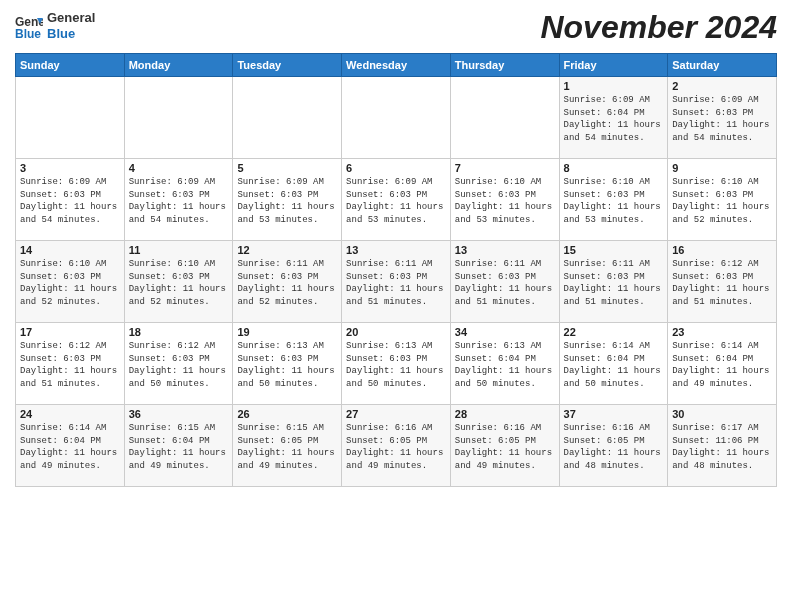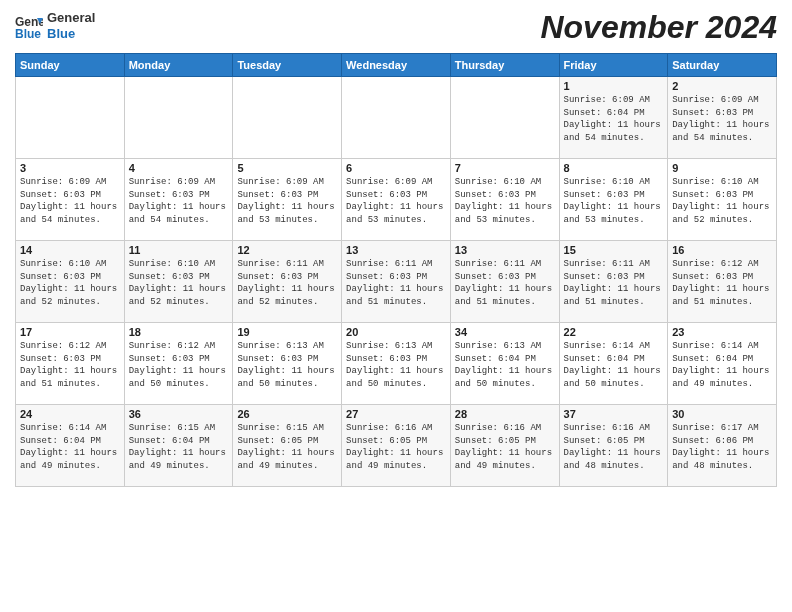--- a/index.html
+++ b/index.html
@@ -307,19 +307,19 @@
           </td>
           <td>
             <div class="day-num">37</div>
             <div class="day-info" style="white-space: pre-line;">Sunrise: 6:16 AM
 Sunset: 6:05 PM
 Daylight: 11 hours and 48 minutes.</div>
           </td>
           <td>
             <div class="day-num">30</div>
             <div class="day-info" style="white-space: pre-line;">Sunrise: 6:17 AM
-Sunset: 6:06 PM
+Sunset: 11:06 PM
 Daylight: 11 hours and 48 minutes.</div>
           </td>
         </tr>
       </tbody>
   </table>
 </div>
 
 </body></html>

